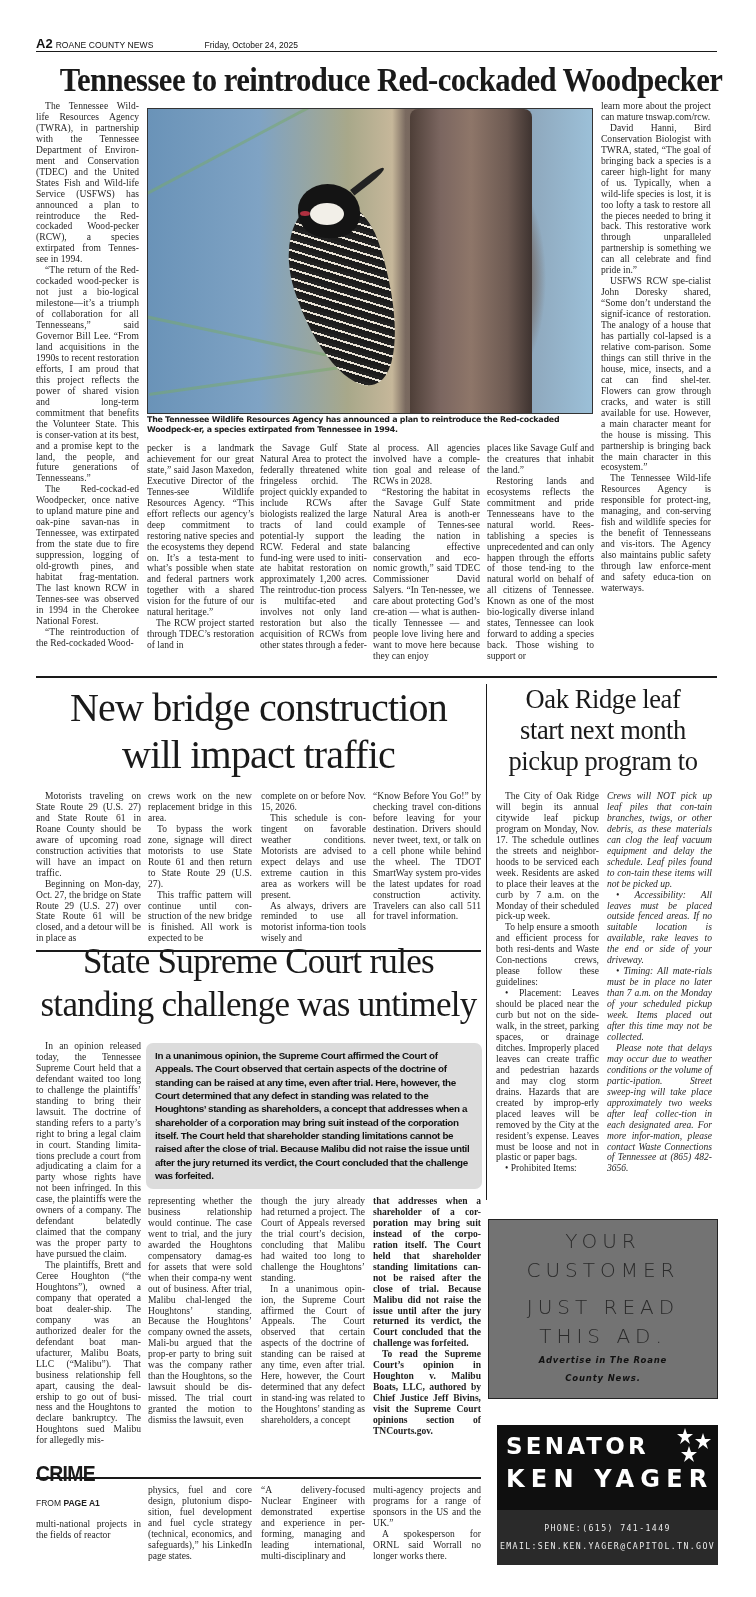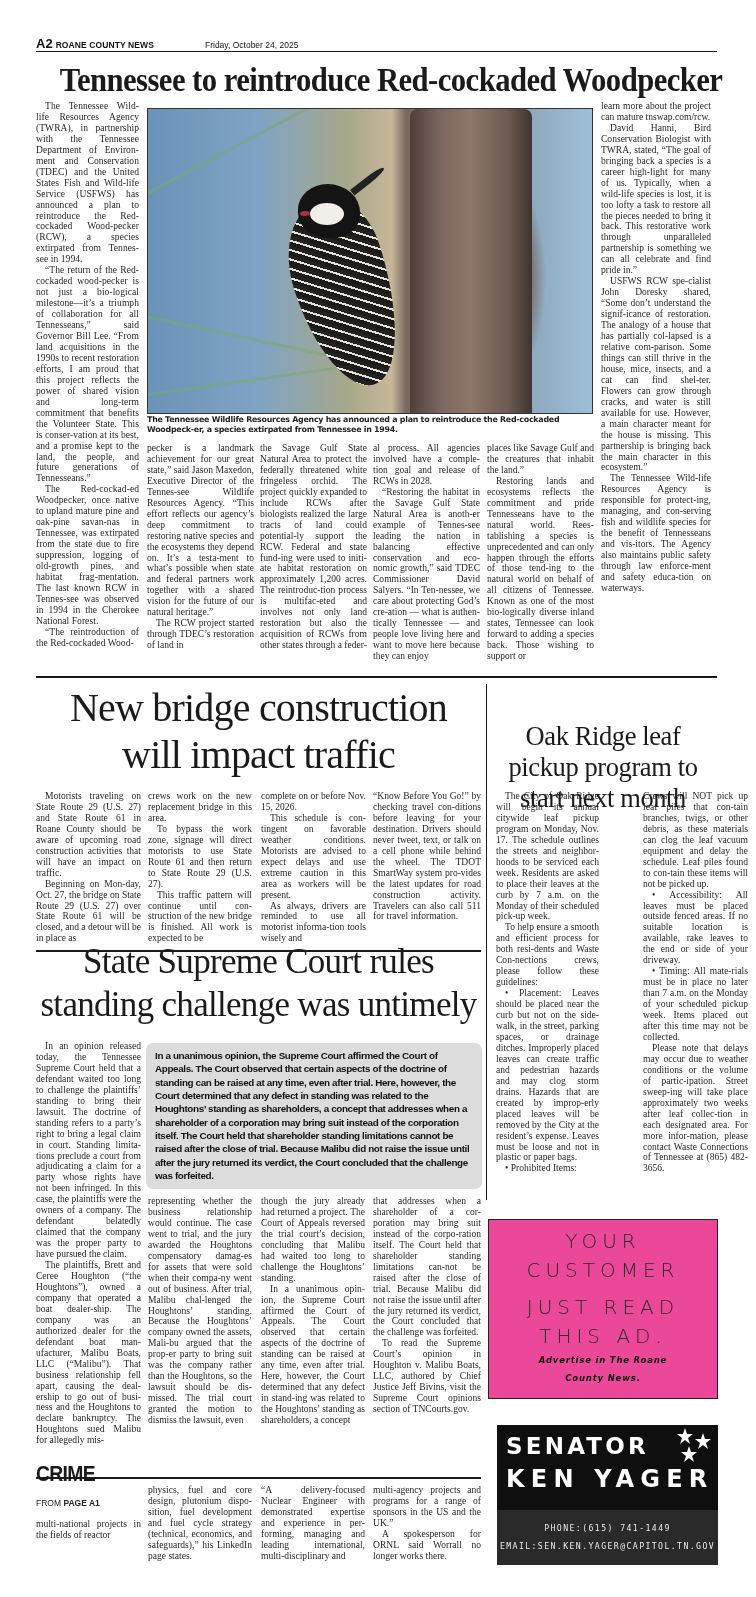--- a/index.html
+++ b/index.html
@@ -4,21 +4,21 @@
 <style>
   * { box-sizing: border-box; margin: 0; padding: 0; }
   html, body { width: 756px; height: 1597px; background: #ffffff; overflow: hidden; }
   body { position: relative; font-family: "DejaVu Serif", serif; color: #1a1a1a; }
 
   .abs { position: absolute; }
 
   
   .folio { left: 36px; top: 37px; width: 681px; height: 14px; font-family: "Liberation Sans", sans-serif; font-size: 10px; line-height: 14px; color: #111; white-space: nowrap; }
   .folio .pg { font-weight: bold; font-size: 13px; margin-right: 3px; }
-  .folio .paper { font-weight: bold; font-size: 8.5px; letter-spacing: 0.1px; margin-right: 3px; }
+  .folio .paper { font-weight: normal; font-size: 8.5px; letter-spacing: 0.1px; margin-right: 3px; }
   .folio .date { font-size: 8.5px; padding-left: 48px; }
   .rule { position: absolute; background: #1a1a1a; }
 
   .headline { font-family: "Liberation Serif", serif; color: #1a1a1a; text-align: center; }
   .h1 { left: 36px; top: 60px; width: 681px; font-size: 33px; font-weight: bold; line-height: 40px; letter-spacing: -0.6px; transform: scaleX(0.93); transform-origin: center; white-space: nowrap; }
 
   .col { position: absolute; font-family: "Liberation Serif", serif; font-size: 9.55px; line-height: 10.95px; text-align: justify; color: #1f1f1f; hyphens: manual; }
   .col p { text-indent: 9px; }
   .col p.noind { text-indent: 0; }
 
@@ -31,30 +31,30 @@
   .needle { position: absolute; height: 3px; background: rgba(120,170,110,0.55); border-radius: 2px; }
   .bird-body { position: absolute; left: 150px; top: 90px; width: 95px; height: 190px; background: repeating-linear-gradient(35deg, #1c1c1c 0 4px, #e8e2d6 4px 6px, #222 6px 9px); border-radius: 50% 40% 50% 50% / 40% 30% 70% 60%; transform: rotate(-18deg); }
   .bird-head { position: absolute; left: 150px; top: 75px; width: 62px; height: 54px; background: #141414; border-radius: 50% 55% 45% 50%; }
   .bird-cheek { position: absolute; left: 162px; top: 94px; width: 34px; height: 22px; background: #f2efe8; border-radius: 50%; }
   .bird-beak { position: absolute; left: 200px; top: 68px; width: 40px; height: 7px; background: #222; transform: rotate(-38deg); border-radius: 0 60% 60% 0; }
   .bird-red { position: absolute; left: 152px; top: 102px; width: 10px; height: 5px; background: #b03040; border-radius: 50%; }
 
   .caption { left: 147px; top: 415px; width: 448px; font-family: "DejaVu Sans", sans-serif; font-size: 7.9px; line-height: 10.4px; font-weight: bold; color: #222; letter-spacing: -0.25px; }
 
   .h2 { left: 36px; top: 684px; width: 445px; font-size: 40px; line-height: 47px; letter-spacing: -0.8px; }
-  .h3 { left: 488px; top: 684px; width: 230px; font-size: 26.5px; line-height: 31px; letter-spacing: -0.4px; margin-top: 37px; }
+  .h3 { left: 488px; top: 684px; width: 230px; font-size: 26.5px; line-height: 31px; letter-spacing: -0.4px; }
   .h4 { left: 36px; top: 940px; width: 445px; font-size: 35px; line-height: 43px; letter-spacing: -0.7px; }
 
   .pullquote { left: 146px; top: 1043px; width: 336px; height: 146px; background: #dcdcdc; border-radius: 7px; padding: 6px 8px 0 9px; font-family: "Liberation Sans", sans-serif; font-weight: bold; font-size: 9.85px; line-height: 13.35px; color: #111; letter-spacing: -0.35px; transform-origin: left top; }
 
   .crime-label { left: 36px; top: 1461px; font-family: "Liberation Sans", sans-serif; font-weight: bold; font-size: 22px; line-height: 26px; letter-spacing: -0.8px; color: #1a1a1a; transform: scaleX(0.88); transform-origin: left; }
   .crime-from { left: 36px; top: 1497px; font-family: "Liberation Sans", sans-serif; font-size: 8.5px; line-height: 12px; color: #222; }
   .crime-from b { font-weight: bold; }
 
-  .ad1 { left: 488px; top: 1219px; width: 230px; height: 180px; border: 1px solid #222; text-align: center; background: #ec4899; }
+  .ad1 { left: 488px; top: 1219px; width: 230px; height: 180px; border: 1px solid #222; text-align: center; background: #737373; }
   .ad1 .big { font-family: "DejaVu Sans", sans-serif; font-weight: 200; font-size: 20px; line-height: 22px; letter-spacing: 5px; color: #2a2a2a; }
   .ad1 .small { font-family: "DejaVu Sans", sans-serif; font-weight: bold; font-style: italic; font-size: 8.5px; line-height: 18px; letter-spacing: 0.8px; color: #111; }
 
   .ad2 { left: 497px; top: 1425px; width: 221px; height: 140px; background: #0f0f0f; color: #fff; }
   .ad2 .name1 { position: absolute; left: 9px; top: 7px; font-family: "DejaVu Sans", sans-serif; font-weight: bold; font-size: 23px; letter-spacing: 3.2px; line-height: 28px; }
   .ad2 .name2 { position: absolute; left: 9px; top: 40px; font-family: "DejaVu Sans", sans-serif; font-weight: bold; font-size: 24px; letter-spacing: 6.2px; line-height: 28px; }
   .ad2 .stars { position: absolute; left: 175px; top: 2px; width: 42px; height: 42px; }
   .ad2 .contact { position: absolute; left: 0; top: 85px; width: 221px; height: 55px; background: #2a2a2a; font-family: "DejaVu Sans Mono", monospace; font-size: 8.2px; letter-spacing: 1.4px; text-align: center; color: #ececec; }
   .ad2 .contact div { line-height: 18px; }
   .ad2 .contact .phone { padding-top: 9px; }
@@ -134,30 +134,30 @@
 <div class="col" style="left:373px; top:791px; width:108px;">
   <p class="noind">“Know Before You Go!” by checking travel con-ditions before leaving for your destination. Drivers should never tweet, text, or talk on a cell phone while behind the wheel. The TDOT SmartWay system pro-vides the latest updates for road construction activity. Travelers can also call 511 for travel information.</p>
 </div>
 
 <div class="rule" style="left:36px; top:950px; width:445px; height:1.5px;"></div>
 
 <div class="rule" style="left:486px; top:684px; width:1px; height:516px;"></div>
 
 <div class="abs headline h3">
   <div>Oak Ridge leaf</div>
+  <div>start next month</div>
   <div>pickup program to</div>
-  <div>start next month</div>
 </div>
 <div class="col" style="left:496px; top:791px; width:103px;">
   <p>The City of Oak Ridge will begin its annual citywide leaf pickup program on Monday, Nov. 17. The schedule outlines the streets and neighbor-hoods to be serviced each week. Residents are asked to place their leaves at the curb by 7 a.m. on the Monday of their scheduled pick-up week.</p>
   <p>To help ensure a smooth and efficient process for both resi-dents and Waste Con-nections crews, please follow these guidelines:</p>
   <p>• Placement: Leaves should be placed near the curb but not on the side-walk, in the street, parking spaces, or drainage ditches. Improperly placed leaves can create traffic and pedestrian hazards and may clog storm drains. Hazards that are created by improp-erly placed leaves will be removed by the City at the resident’s expense. Leaves must be loose and not in plastic or paper bags.</p>
   <p>• Prohibited Items:</p>
 </div>
-<div class="col" style="left:643px; top:791px; width:105px;">
+<div class="col" style="left:607px; top:791px; width:105px;font-style:italic;">
   <p class="noind">Crews will NOT pick up leaf piles that con-tain branches, twigs, or other debris, as these materials can clog the leaf vacuum equipment and delay the schedule. Leaf piles found to con-tain these items will not be picked up.</p>
   <p>• Accessibility: All leaves must be placed outside fenced areas. If no suitable location is available, rake leaves to the end or side of your driveway.</p>
   <p>• Timing: All mate-rials must be in place no later than 7 a.m. on the Monday of your scheduled pickup week. Items placed out after this time may not be collected.</p>
   <p>Please note that delays may occur due to weather conditions or the volume of partic-ipation. Street sweep-ing will take place approximately two weeks after leaf collec-tion in each designated area. For more infor-mation, please contact Waste Connections of Tennessee at (865) 482-3656.</p>
 </div>
 
 <div class="abs headline h4">
   <div>State Supreme Court rules</div>
   <div>standing challenge was untimely</div>
 </div>
@@ -166,21 +166,21 @@
   <p>The plaintiffs, Brett and Ceree Houghton (“the Houghtons”), owned a company that operated a boat dealer-ship. The company was an authorized dealer for the defendant boat man-ufacturer, Malibu Boats, LLC (“Malibu”). That business relationship fell apart, causing the deal-ership to go out of busi-ness and the Houghtons to declare bankruptcy. The Houghtons sued Malibu for allegedly mis-</p>
 </div>
 <div class="abs pullquote">In a unanimous opinion, the Supreme Court affirmed the Court of Appeals. The Court observed that certain aspects of the doctrine of standing can be raised at any time, even after trial. Here, however, the Court determined that any defect in standing was related to the Houghtons’ standing as shareholders, a concept that addresses when a shareholder of a corporation may bring suit instead of the corporation itself. The Court held that shareholder standing limitations cannot be raised after the close of trial. Because Malibu did not raise the issue until after the jury returned its verdict, the Court concluded that the challenge was forfeited.</div>
 <div class="col" style="left:148px; top:1196px; width:104px;">
   <p class="noind">representing whether the business relationship would continue. The case went to trial, and the jury awarded the Houghtons compensatory damag-es for assets that were sold when their compa-ny went out of business. After trial, Malibu chal-lenged the Houghtons’ standing. Because the Houghtons’ company owned the assets, Mali-bu argued that the prop-er party to bring suit was the company rather than the Houghtons, so the lawsuit should be dis-missed. The trial court granted the motion to dismiss the lawsuit, even</p>
 </div>
 <div class="col" style="left:261px; top:1196px; width:104px;">
   <p class="noind">though the jury already had returned a project. The Court of Appeals reversed the trial court’s decision, concluding that Malibu had waited too long to challenge the Houghtons’ standing.</p>
   <p>In a unanimous opin-ion, the Supreme Court affirmed the Court of Appeals. The Court observed that certain aspects of the doctrine of standing can be raised at any time, even after trial. Here, however, the Court determined that any defect in stand-ing was related to the Houghtons’ standing as shareholders, a concept</p>
 </div>
-<div class="col" style="left:373px; top:1196px; width:108px;">
+<div class="col" style="left:373px; top:1196px; width:108px;font-weight:bold;">
   <p class="noind">that addresses when a shareholder of a cor-poration may bring suit instead of the corpo-ration itself. The Court held that shareholder standing limitations can-not be raised after the close of trial. Because Malibu did not raise the issue until after the jury returned its verdict, the Court concluded that the challenge was forfeited.</p>
   <p>To read the Supreme Court’s opinion in Houghton v. Malibu Boats, LLC, authored by Chief Justice Jeff Bivins, visit the Supreme Court opinions section of TNCourts.gov.</p>
 </div>
 
 <div class="rule" style="left:36px; top:1477px; width:445px; height:1.5px;"></div>
 
 <div class="abs crime-label">CRIME</div>
 <div class="abs crime-from">
   <span>FROM </span><b>PAGE A1</b>
 </div>

